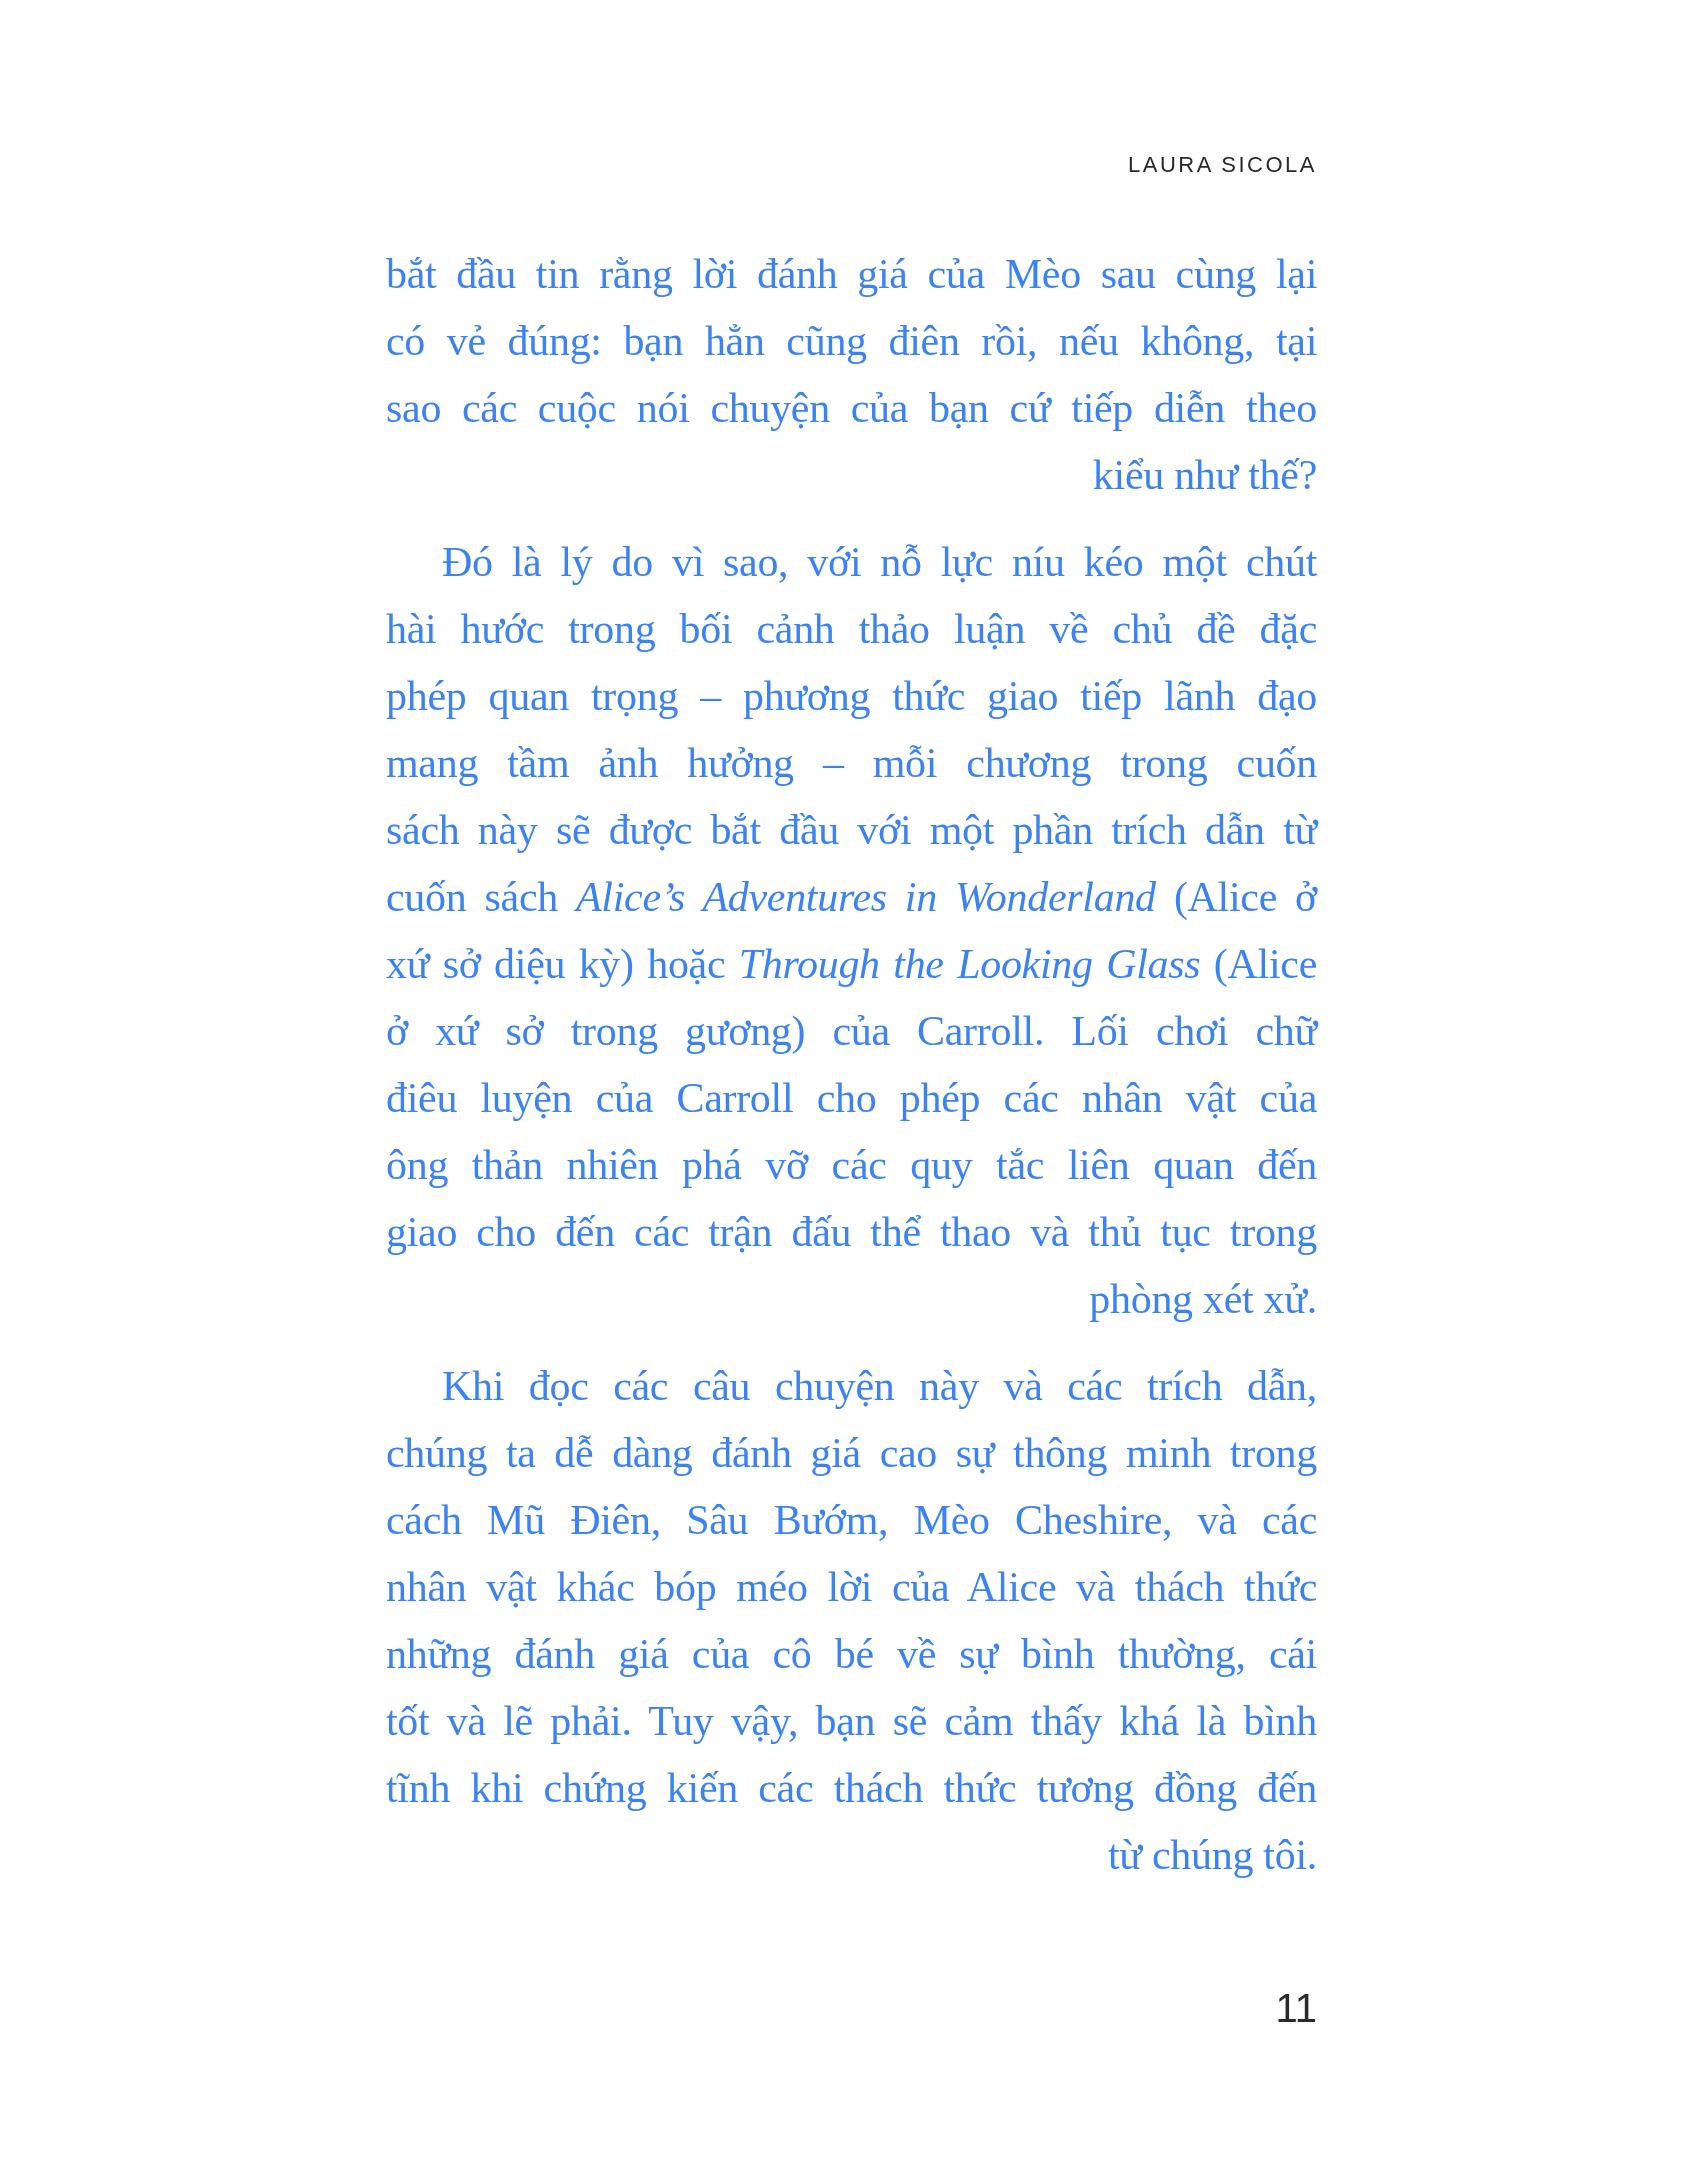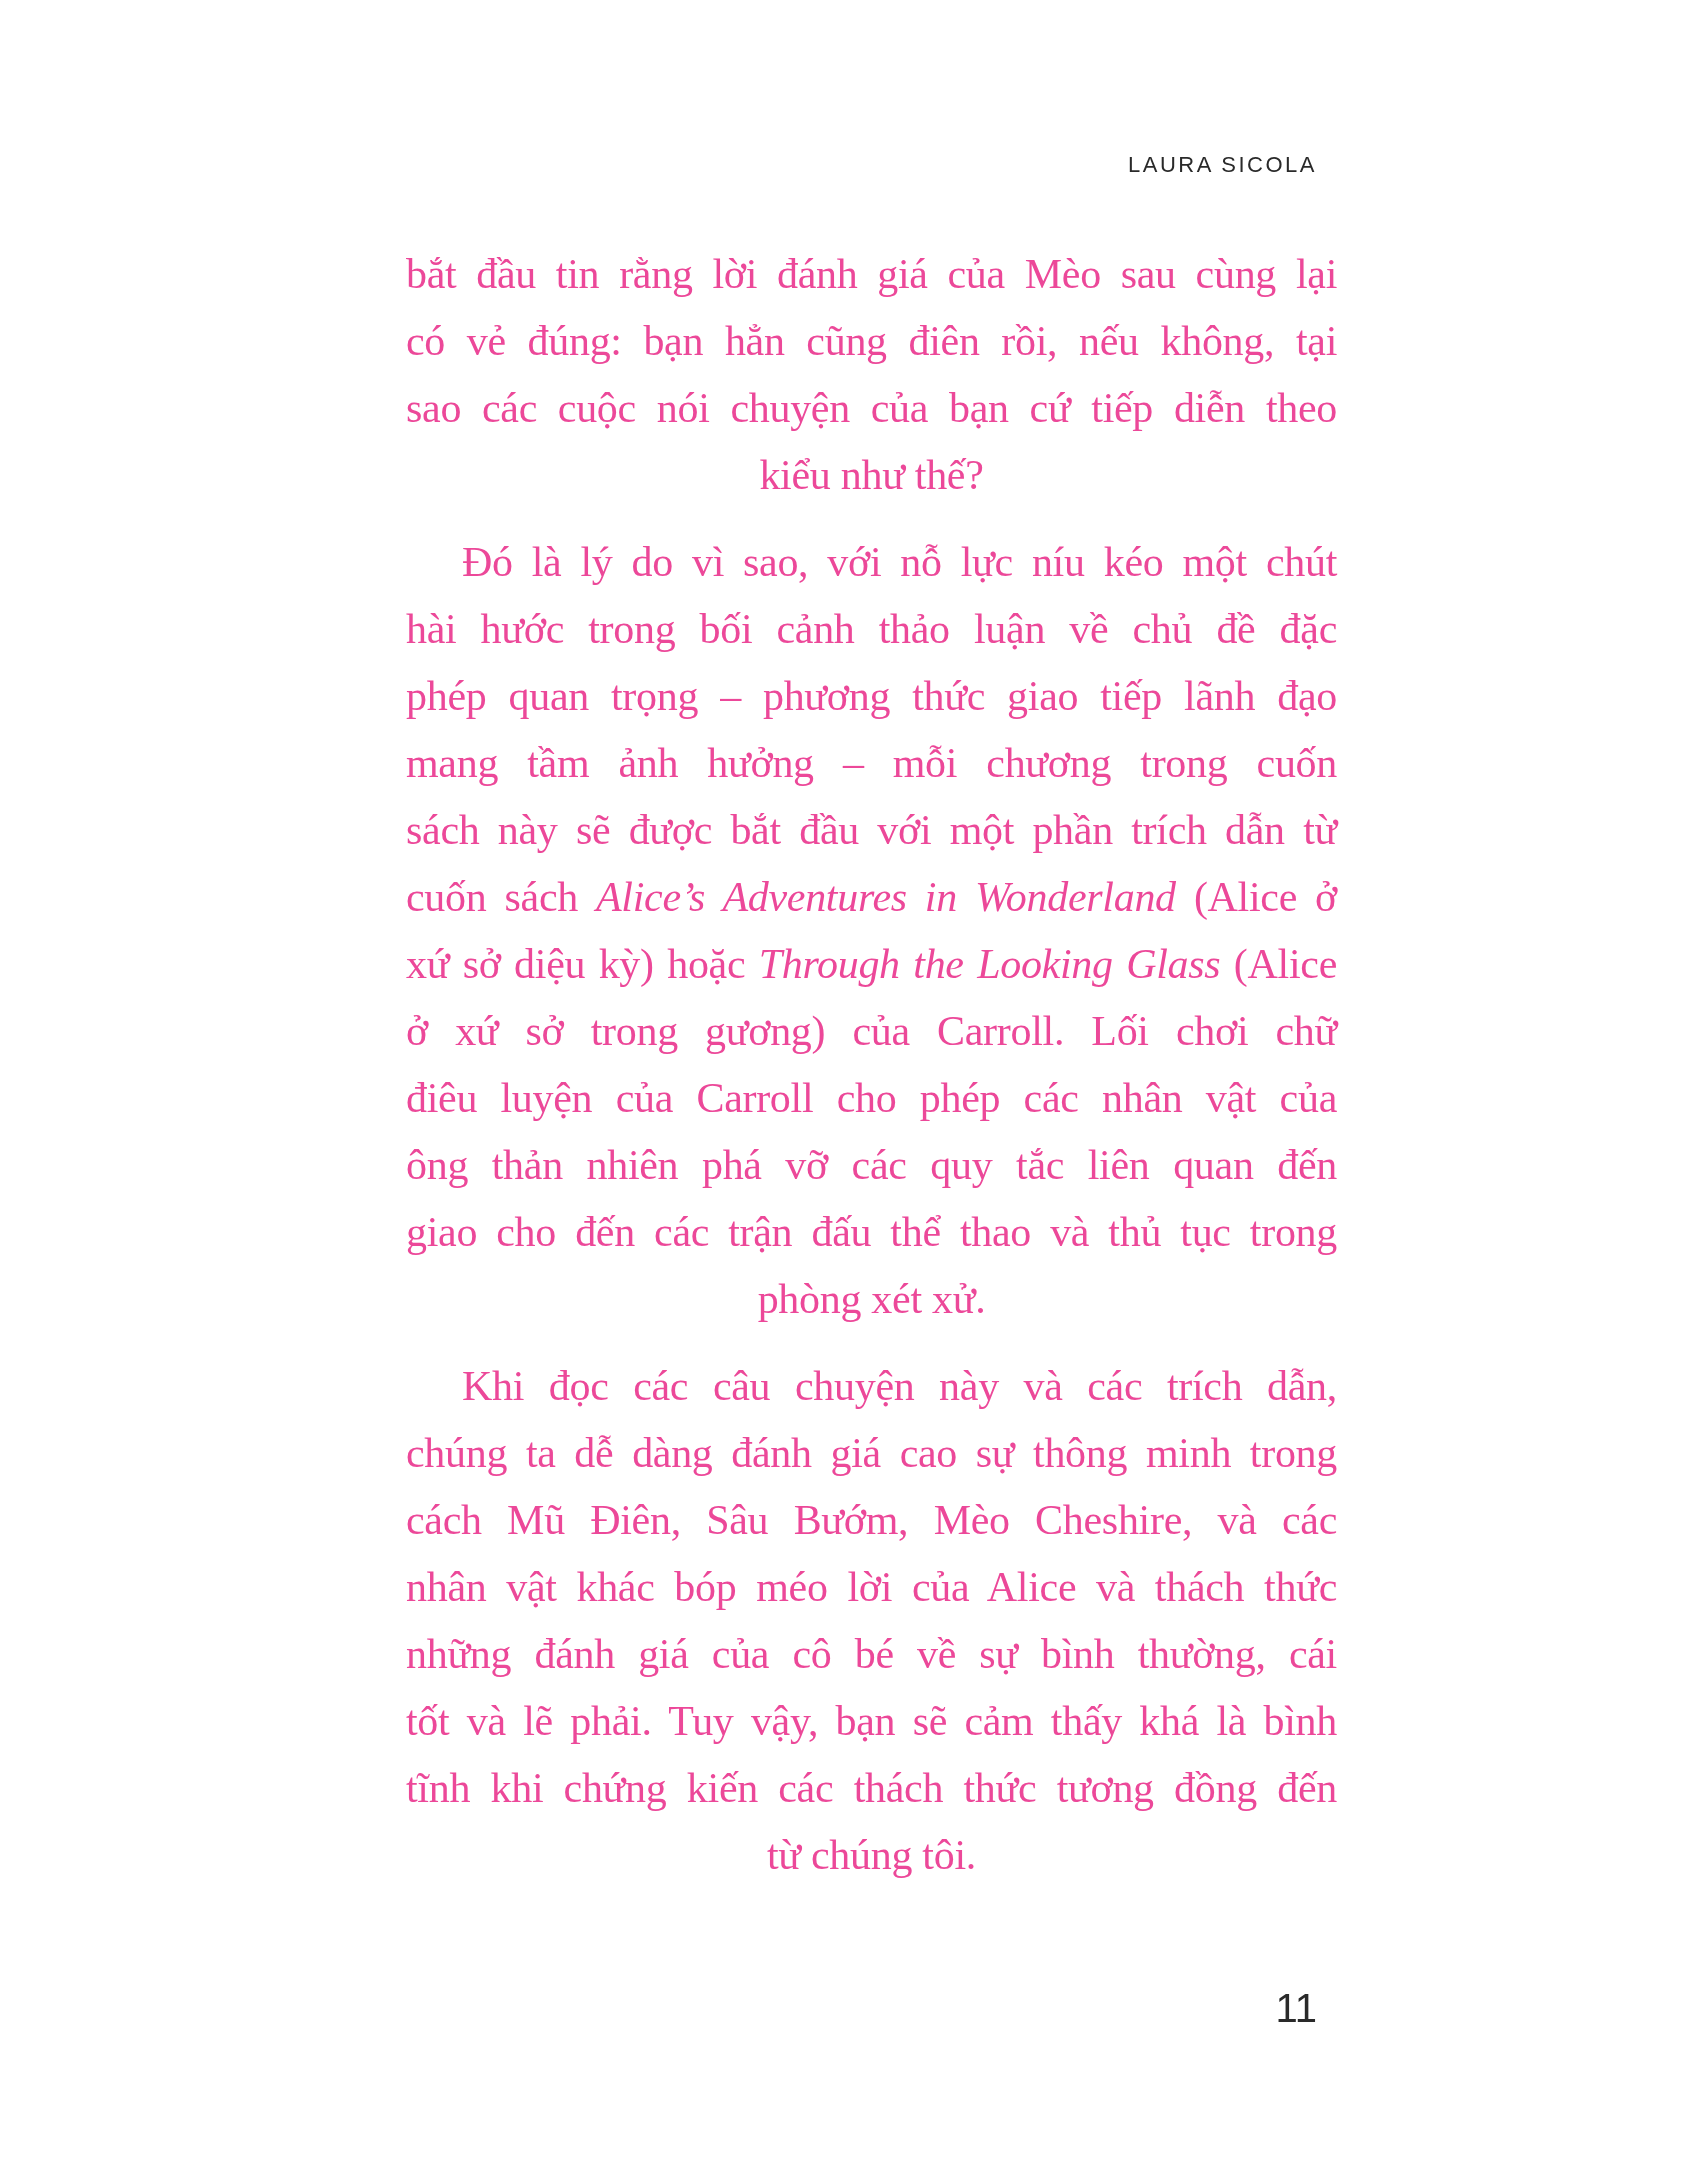--- a/index.html
+++ b/index.html
@@ -32,21 +32,21 @@
     width: 931px;
     font-family: "Liberation Serif", "DejaVu Serif", serif;
     font-size: 42px;
     line-height: 67px;
     letter-spacing: -0.3px;
     color: #1e1e1e;
   }
   .paragraph { margin: 0; }
   .paragraph + .paragraph { margin-top: 20px; }
   .line {
-    text-align: center;
+    text-align: right;
   }
   .line.j {
     text-align: justify;
     text-align-last: justify;
   }
   .line.indent {
     padding-left: 56px;
   }
   .line i {
     font-style: italic;
@@ -60,21 +60,21 @@
     line-height: 40px;
     color: #2a2a2a;
   }
 </style>
 </head>
 <body>
 
 <div class="page">
   <div class="running-header">LAURA SICOLA</div>
 
-  <div class="text-block" style="color: #ec4899; margin-left: 20px;">
+  <div class="text-block" style="color: #3b82f6;">
       <div class="paragraph">
         <div class="line j"><span>bắt đầu tin rằng lời đánh giá của Mèo sau cùng lại</span></div>
         <div class="line j"><span>có vẻ đúng: bạn hẳn cũng điên rồi, nếu không, tại</span></div>
         <div class="line j"><span>sao các cuộc nói chuyện của bạn cứ tiếp diễn theo</span></div>
         <div class="line"><span>kiểu như thế?</span></div>
       </div>
       <div class="paragraph">
         <div class="line j indent"><span>Đó là lý do vì sao, với nỗ lực níu kéo một chút</span></div>
         <div class="line j"><span>hài hước trong bối cảnh thảo luận về chủ đề đặc</span></div>
         <div class="line j"><span>phép quan trọng – phương thức giao tiếp lãnh đạo</span></div>

